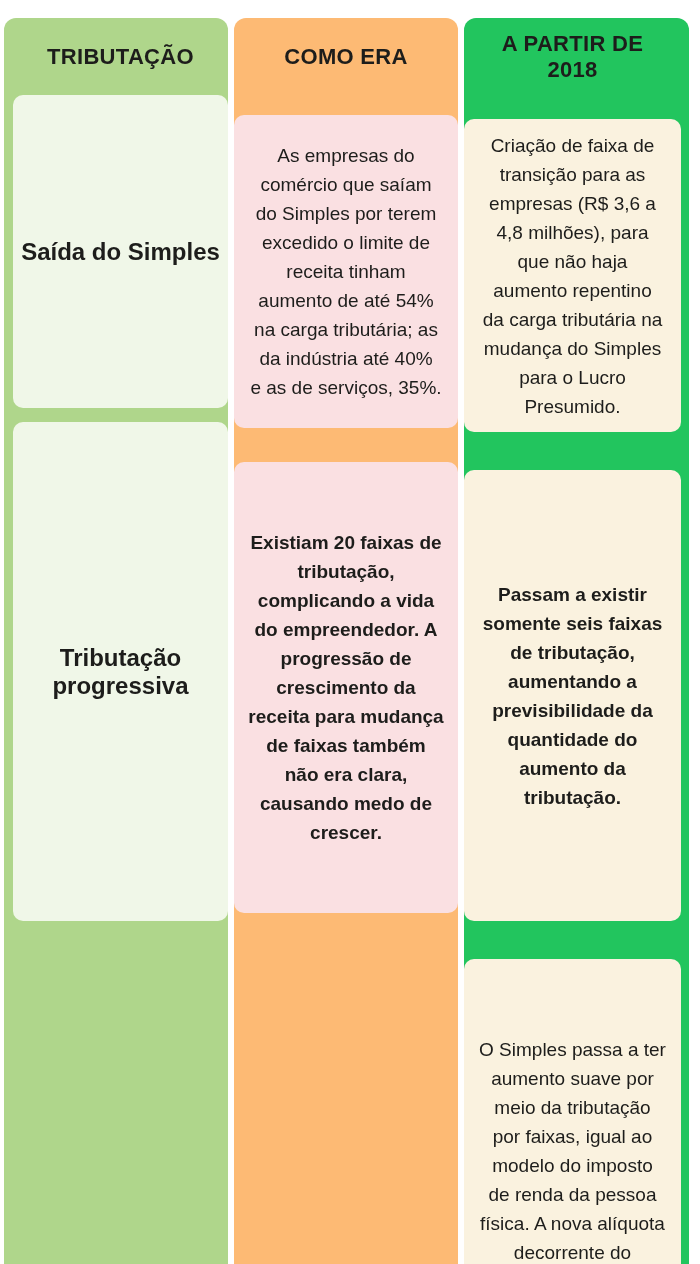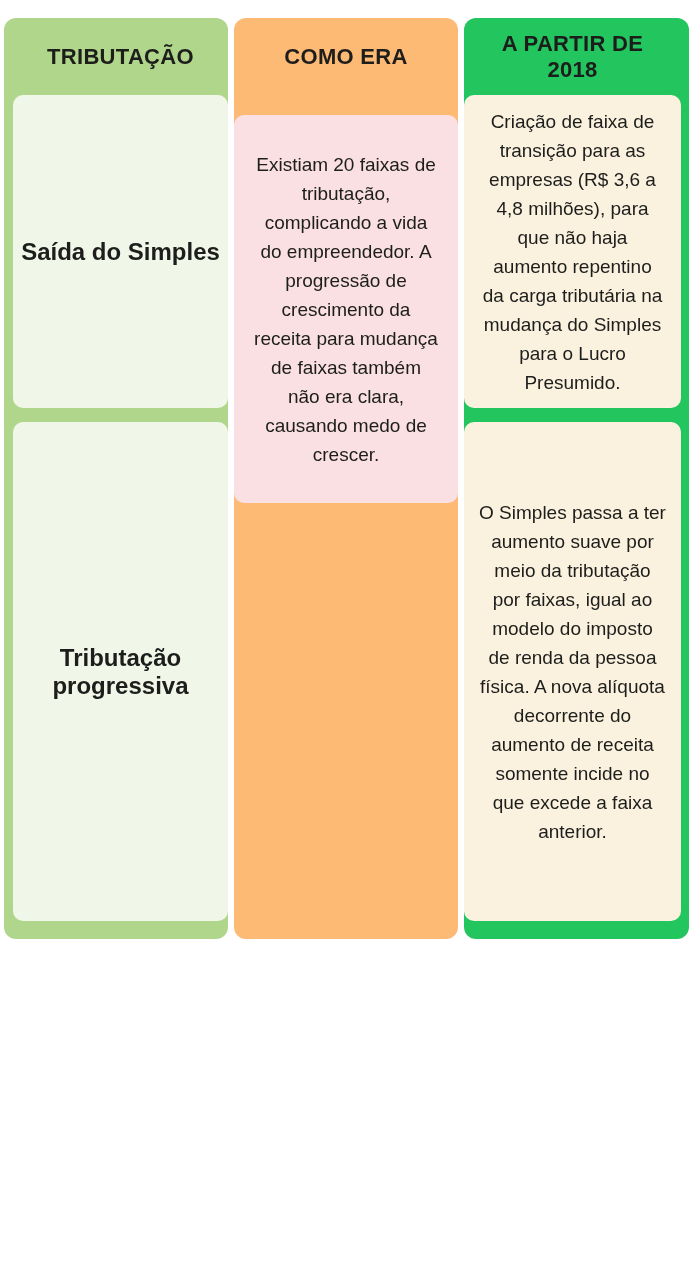--- a/index.html
+++ b/index.html
@@ -47,41 +47,50 @@
     text-align: center;
     white-space: pre-line;
     padding: 8px 6px;
     font-size: 19px;
     line-height: 29px;
     color: #1d1d1b;
   }
   .cell:last-child { margin-bottom: 0; }
   .cell-green  { background: #f0f7e8; }
   .cell-red    { background: #fae0e2; }
-  .cell-yellow { background: #faf2df; }
+  .cell-yellow { background: #faf2df; margin-top: 24px; }
   .label-cell  { font-weight: 700; font-size: 24px; line-height: 28px; }
 
   .h-r1 { height: 313px; }
-  .h-r2 { height: 388px; }
+  .h-r2 { height: 451px; font-weight: bold; }
   .h-r3 { height: 499px; border-radius: 10px; }
 </style>
 </head>
 <body>
 
 <div class="table-wrap">
 
   <div class="column col-green">
     <div class="col-header">TRIBUTAÇÃO</div>
     <div class="cell cell-green label-cell h-r1">Saída do Simples</div>
     <div class="cell cell-green label-cell h-r3">Tributação
 progressiva</div>
   </div>
 
   <div class="column col-red">
     <div class="col-header">COMO ERA</div>
+    <div class="cell cell-red h-r1">As empresas do
+comércio que saíam
+do Simples por terem
+excedido o limite de
+receita tinham
+aumento de até 54%
+na carga tributária; as
+da indústria até 40%
+e as de serviços, 35%.</div>
     <div class="cell cell-red h-r2">Existiam 20 faixas de
 tributação,
 complicando a vida
 do empreendedor. A
 progressão de
 crescimento da
 receita para mudança
 de faixas também
 não era clara,
 causando medo de
@@ -94,20 +103,28 @@
     <div class="cell cell-yellow h-r1">Criação de faixa de
 transição para as
 empresas (R$ 3,6 a
 4,8 milhões), para
 que não haja
 aumento repentino
 da carga tributária na
 mudança do Simples
 para o Lucro
 Presumido.</div>
+    <div class="cell cell-yellow h-r2">Passam a existir
+somente seis faixas
+de tributação,
+aumentando a
+previsibilidade da
+quantidade do
+aumento da
+tributação.</div>
     <div class="cell cell-yellow h-r3">O Simples passa a ter
 aumento suave por
 meio da tributação
 por faixas, igual ao
 modelo do imposto
 de renda da pessoa
 física. A nova alíquota
 decorrente do
 aumento de receita
 somente incide no

